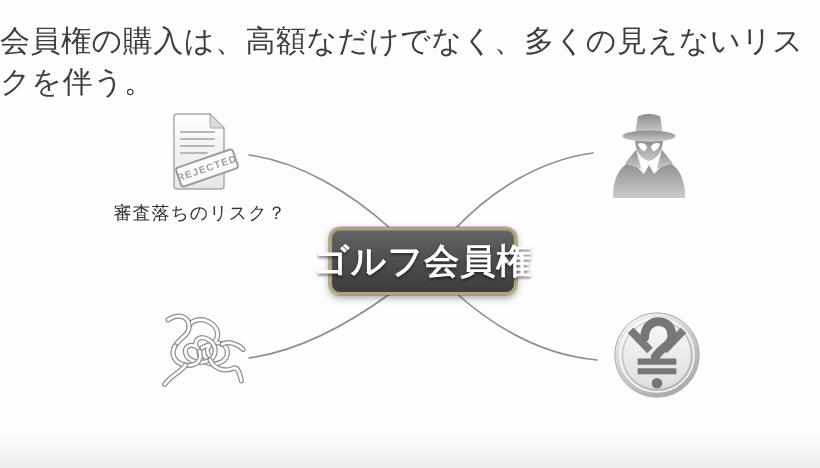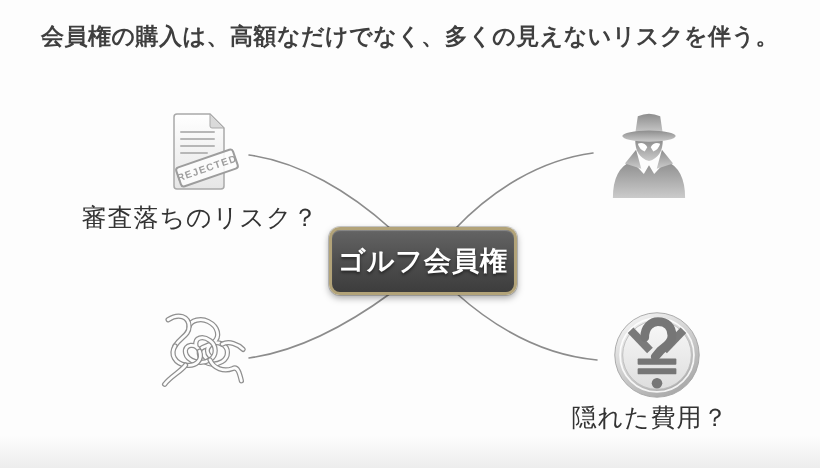--- a/index.html
+++ b/index.html
@@ -10,56 +10,55 @@
   .stage{
     position:relative;
     width:820px;height:468px;
     overflow:hidden;
     background:linear-gradient(180deg,#fdfdfd 0%,#fdfdfd 93%,#ededed 100%);
   }
   .title{
     position:absolute;
     left:0;top:21px;width:100%;
     margin:0;
-    text-align:center;
-    font-size:23px;
-    font-weight:700;
+    font-size:30px;
+    font-weight:400;
     letter-spacing:.5px;
     color:#3f3f3f;
   }
   .connectors{
     position:absolute;left:0;top:0;width:820px;height:468px;
     pointer-events:none;
   }
   .center-node{
     position:absolute;
     left:329px;top:227px;
     width:182px;height:62px;
     background:linear-gradient(180deg,#646464 0%,#4c4c4c 55%,#3d3d3d 100%);
     border:3px solid #b2a379;
     border-radius:11px;
     box-shadow:0 3px 7px rgba(0,0,0,.35), inset 0 1px 1px rgba(255,255,255,.25), 0 0 0 1px rgba(0,0,0,.18);
     display:flex;align-items:center;justify-content:center;
   }
   .center-node span{
     color:#ffffff;
-    font-size:27px;
+    font-size:35px;
     font-weight:700;
     letter-spacing:1px;
     text-shadow:0 2px 3px rgba(0,0,0,.5);
     white-space:nowrap;
   }
   .icon{position:absolute;overflow:visible;}
   .node-label{
     position:absolute;
     width:300px;
     transform:translateX(-50%);
     text-align:center;
     font-family:"Liberation Serif","DejaVu Serif",serif;
-    font-size:25px;
+    font-size:18px;
     letter-spacing:1px;
     color:#333333;
     white-space:nowrap;
   }
   .stamp-text{
     font-family:"Liberation Sans","DejaVu Sans",sans-serif;
     font-weight:bold;
   }
 </style>
 </head>
@@ -154,19 +153,18 @@
     <circle cx="50" cy="50" r="39" fill="url(#innG)" stroke="#bcbcbc" stroke-width="1"></circle>
     <g>
       <path d="M20,22 L42,45" stroke="#7a7a7a" stroke-width="9" fill="none"></path>
       <path d="M80,22 L58,45" stroke="#7a7a7a" stroke-width="9" fill="none"></path>
       <path d="M36,30 C36,18 44,12 51,12 C61,12 67,18 67,28 C67,37 59,40 54,45 L48,52" stroke="#767676" stroke-width="10" fill="none" stroke-linecap="round"></path>
       <rect x="28" y="54" width="44" height="7" rx="1" fill="#767676"></rect>
       <rect x="28" y="65" width="44" height="7" rx="1" fill="#767676"></rect>
       <circle cx="50" cy="82" r="6" fill="#767676"></circle>
     </g>
   </svg>
-  <div class="node-label" style="left:650px;top:401px">隠れた費用？</div>
 
   <div class="center-node">
     <span>ゴルフ会員権</span>
   </div>
 
 </div>
 
 </body></html>

